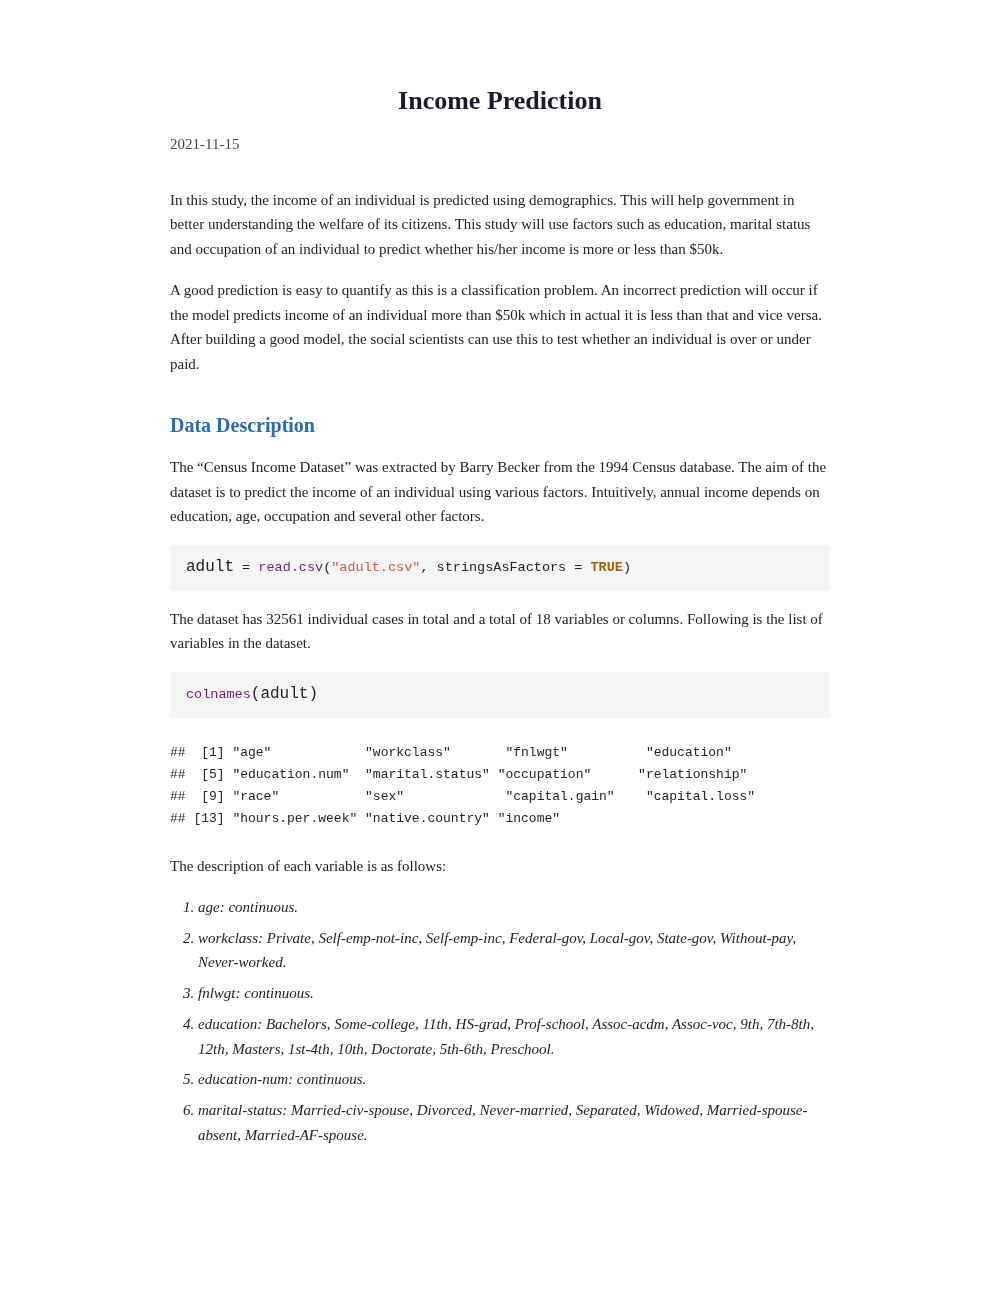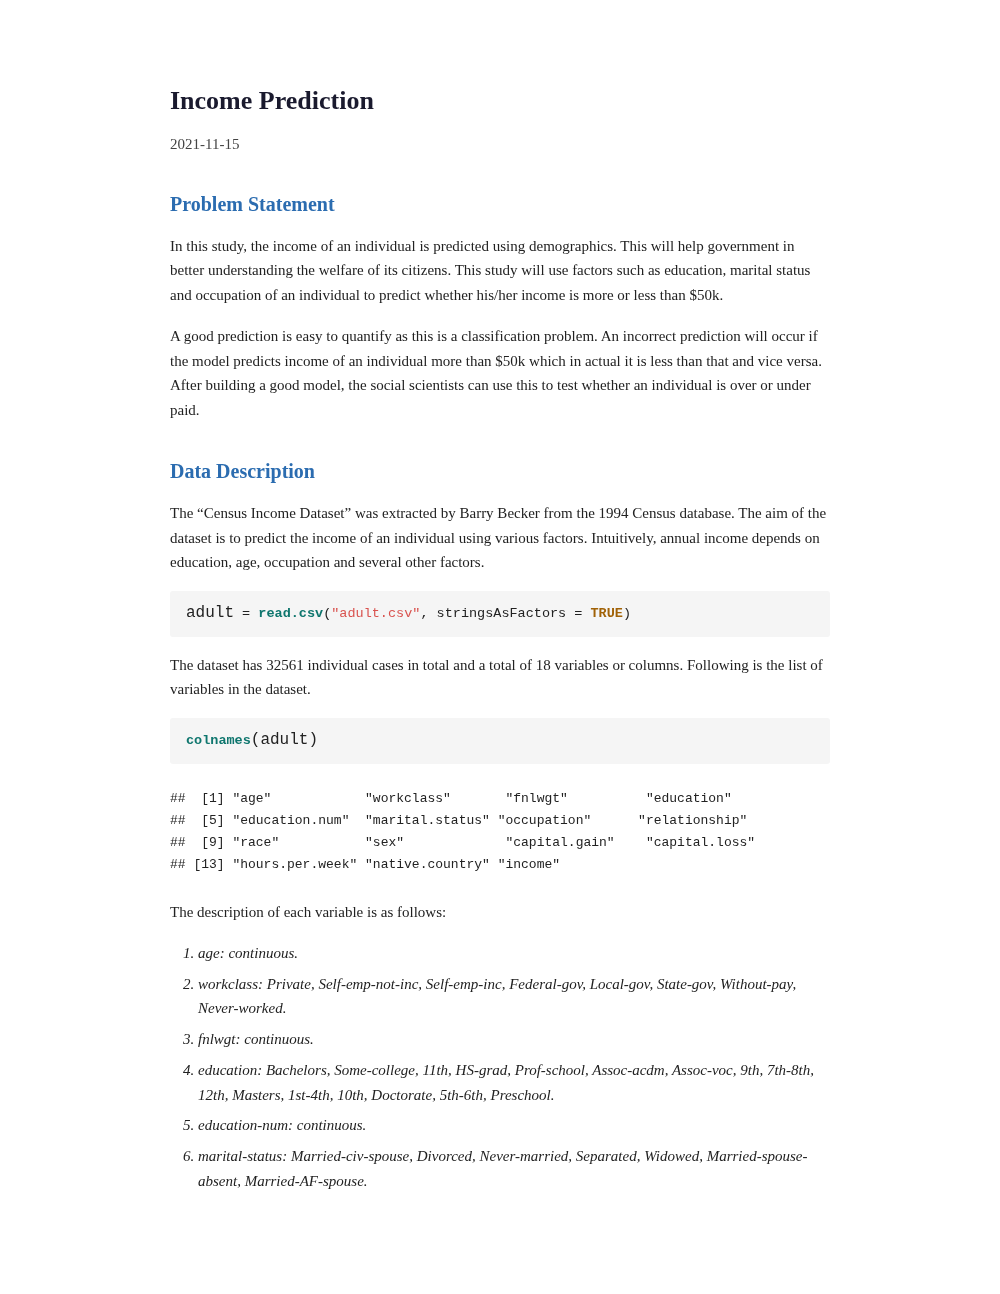--- a/index.html
+++ b/index.html
@@ -16,21 +16,21 @@
       line-height: 1.6;
     }
 
     .page {
       max-width: 780px;
       margin: 0 auto;
       padding: 80px 60px 80px 60px;
     }
 
     .main-title {
-      text-align: left;
+      text-align: center;
       font-size: 26px;
       font-weight: bold;
       color: #1a1a2e;
       margin-bottom: 10px;
       font-family: Georgia, serif;
     }
 
     .date {
       text-align: left;
       font-size: 15px;
@@ -69,22 +69,22 @@
     .code-keyword {
       color: #a16207;
       font-weight: bold;
     }
 
     .code-string {
       color: #d9534f;
     }
 
     .code-function {
-      color: #0f766e;
-      font-weight: bold;
+      color: #701a75;
+      font-weight: normal;
     }
 
     .code-output {
       background: #ffffff;
       font-family: 'Courier New', Courier, monospace;
       font-size: 13px;
       padding: 8px 0 8px 0;
       margin-bottom: 16px;
       color: #222;
       white-space: pre;
@@ -111,21 +111,20 @@
   </style>
 </head>
 <body>
 
 <div class="page">
 
   <h1 class="main-title">Income Prediction</h1>
 
   <p class="date">2021-11-15</p>
 
-  <h2 class="section-heading">Problem Statement</h2>
 
   <p class="paragraph">In this study, the income of an individual is predicted using demographics. This will help government in better understanding the welfare of its citizens. This study will use factors such as education, marital status and occupation of an individual to predict whether his/her income is more or less than $50k.</p>
   <p class="paragraph">A good prediction is easy to quantify as this is a classification problem. An incorrect prediction will occur if the model predicts income of an individual more than $50k which in actual it is less than that and vice versa. After building a good model, the social scientists can use this to test whether an individual is over or under paid.</p>
 
   <h2 class="section-heading">Data Description</h2>
 
   <p class="paragraph">The “Census Income Dataset” was extracted by Barry Becker from the 1994 Census database. The aim of the dataset is to predict the income of an individual using various factors. Intuitively, annual income depends on education, age, occupation and several other factors.</p>
 
   <div class="code-block"><span class="code-inline-func">adult</span> = <span class="code-function">read.csv</span>(<span class="code-string">"adult.csv"</span>, <span>stringsAsFactors</span> = <span class="code-keyword">TRUE</span>)</div>
 

